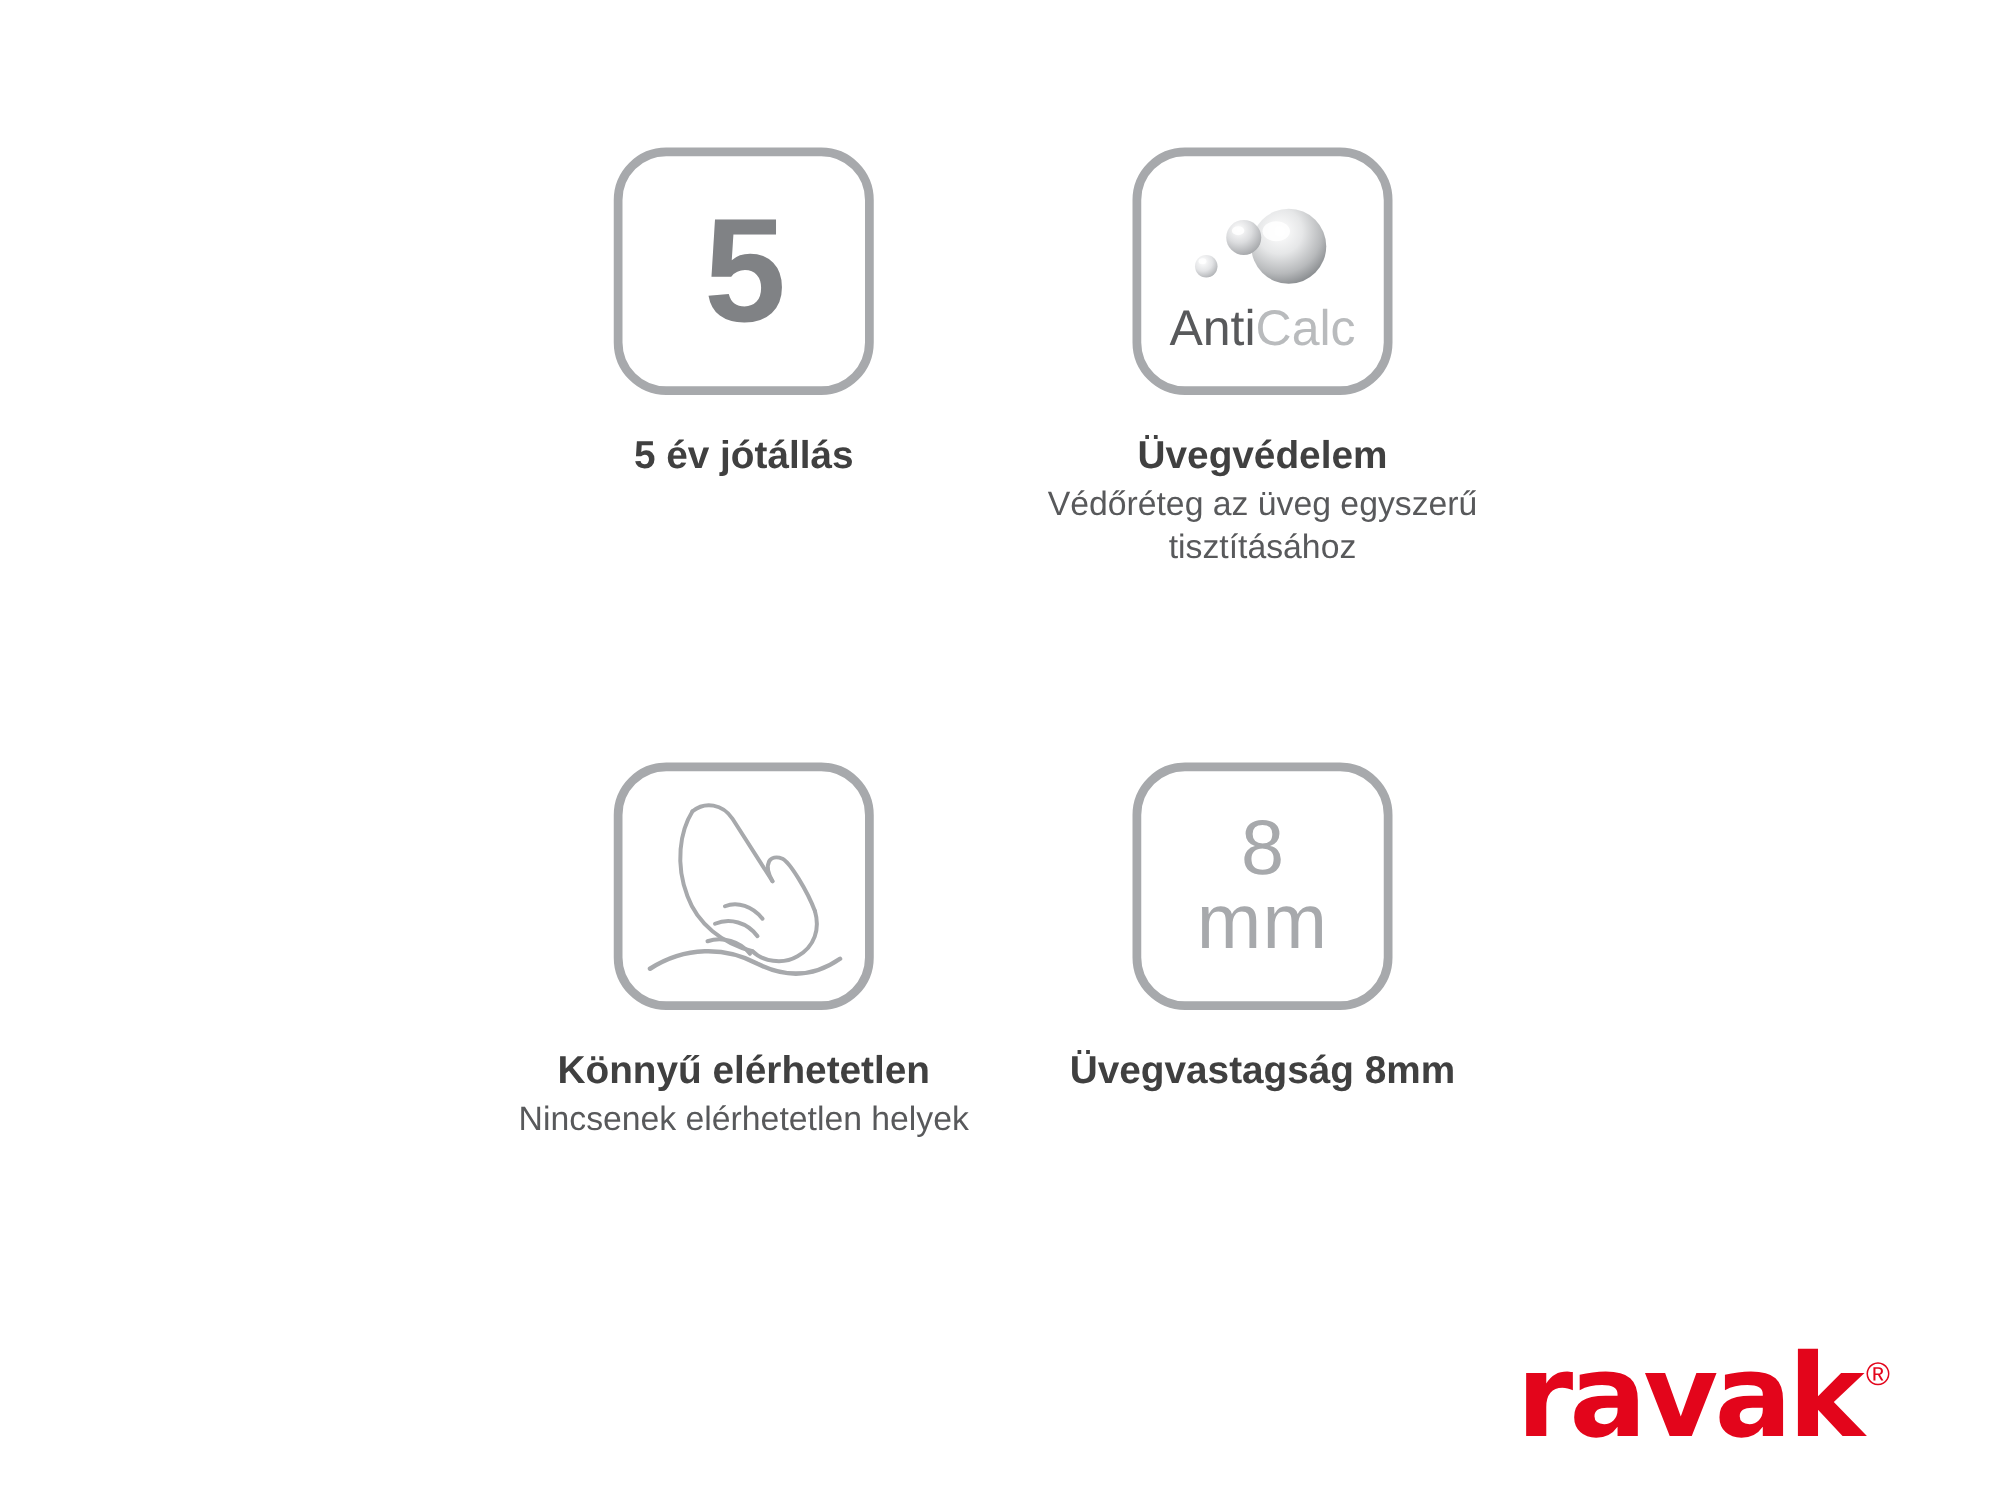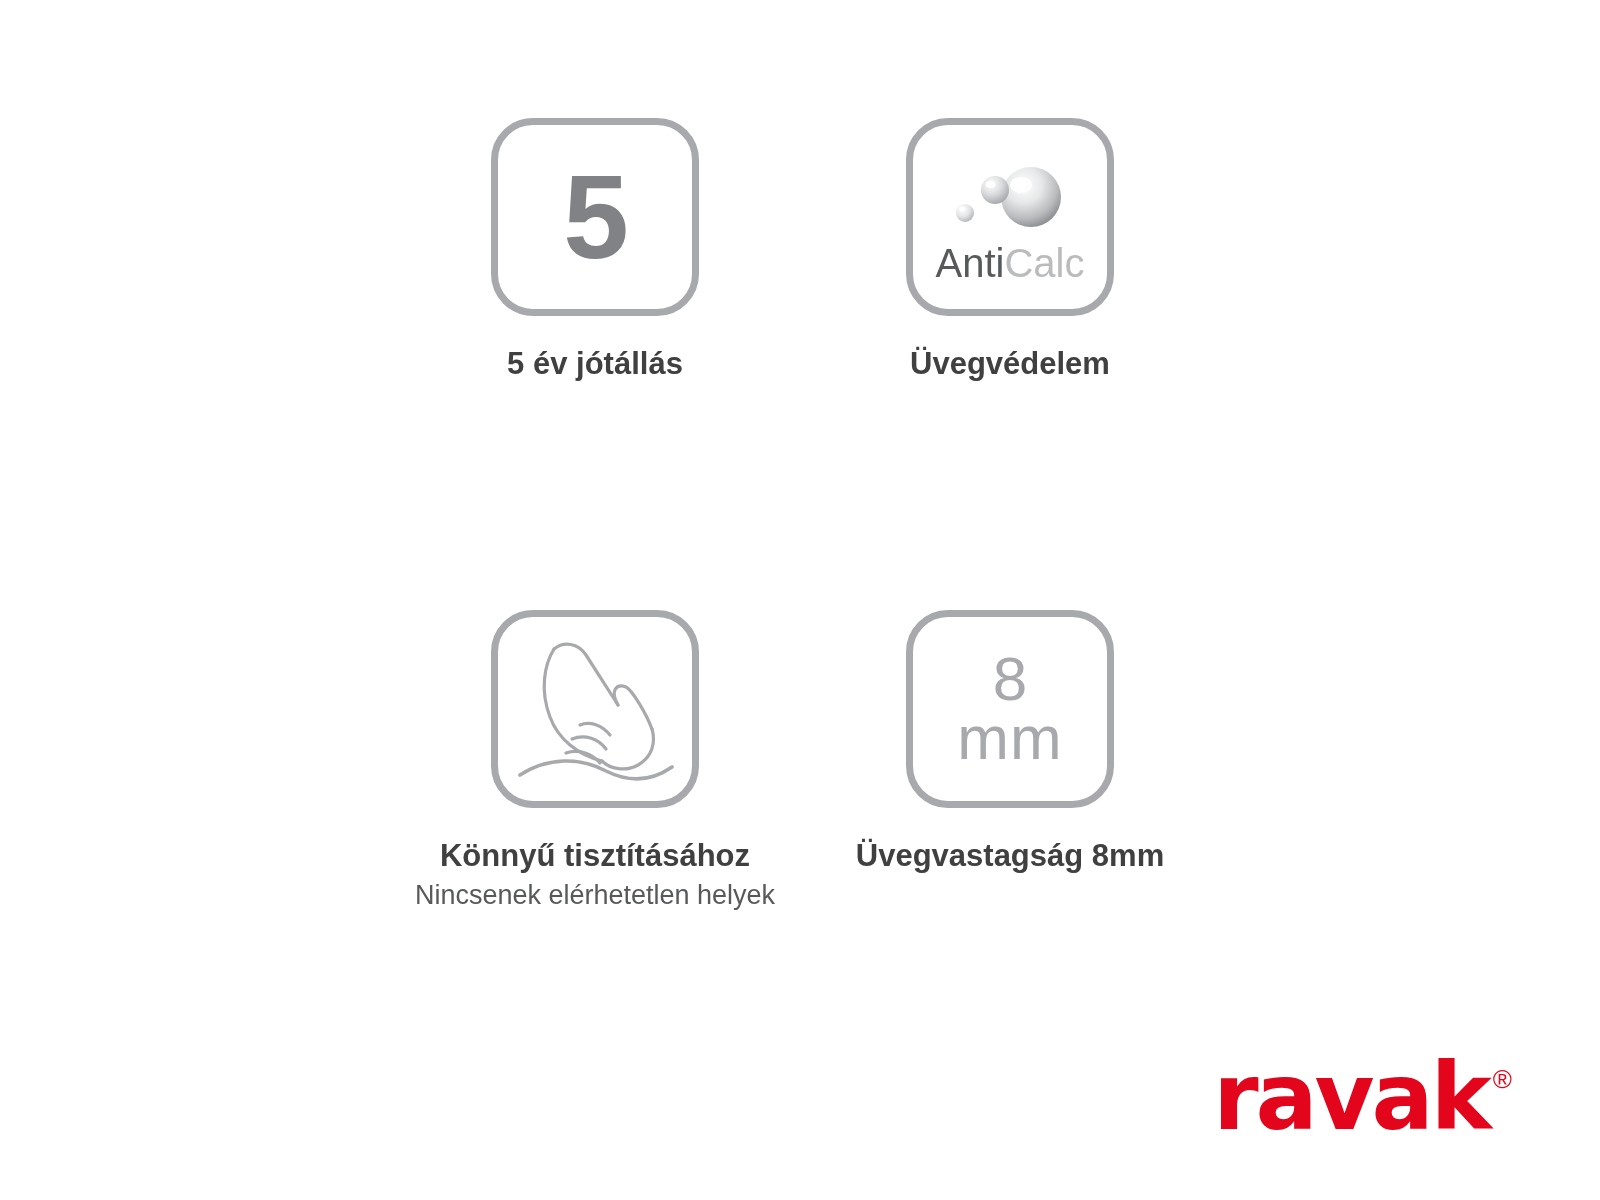--- a/index.html
+++ b/index.html
@@ -114,21 +114,21 @@
     text-align: center;
     font-size: 27px;
     color: #58595b;
     line-height: 1.28;
     max-width: 400px;
   }
 
   .logo {
     position: absolute;
     right: 88px;
-    bottom: 56px;
+    bottom: 36px;
     font-size: 0;
     line-height: 1;
     white-space: nowrap;
   }
   .logo-text {
     font-family: "DejaVu Sans", sans-serif;
     font-size: 92px;
     font-weight: bold;
     color: #e3051b;
     letter-spacing: -3px;
@@ -185,38 +185,39 @@
           <ellipse cx="55.5" cy="27.5" rx="5" ry="3.6" fill="#ffffff" opacity="0.85"></ellipse>
           <circle cx="30" cy="56" r="9" fill="url(#smallDrop)"></circle>
           <ellipse cx="27" cy="52" rx="3.2" ry="2.4" fill="#ffffff" opacity="0.85"></ellipse>
         </svg>
         <div class="anticalc-word">
           <span class="anti">Anti</span><span class="calc">Calc</span>
         </div>
       </div>
     </div>
     <div class="titles">Üvegvédelem</div>
+    <div class="desc">Védőréteg az üveg egyszerű tisztításához</div>
   </div>
 
   <div class="feature col-left row-bottom">
     <div class="icon-box">
       <svg width="178" height="176" viewBox="0 0 178 176">
         <g fill="none" stroke="#a7a9ac" stroke-width="3.2" stroke-linecap="round" stroke-linejoin="round">
           <path d="M48 28 C38 44 34 70 44 96 C52 118 72 134 96 140"></path>
           <path d="M48 28 C58 20 72 22 80 34 L112 84"></path>
           <path d="M112 84 C104 70 110 62 120 66 C126 69 140 92 146 108"></path>
           <path d="M146 108 C150 122 146 136 132 144 C120 151 104 148 96 140"></path>
           <path d="M74 104 C84 100 96 104 104 114"></path>
           <path d="M66 118 C78 113 92 117 100 128"></path>
           <path d="M60 132 C72 128 86 132 94 142"></path>
           <path d="M14 154 C42 136 74 136 100 150 C124 162 146 160 166 146" stroke-width="3.6"></path>
         </g>
       </svg>
     </div>
-    <div class="titles">Könnyű tisztításához</div>
+    <div class="titles">Könnyű elérhetetlen</div>
     <div class="desc">Nincsenek elérhetetlen helyek</div>
   </div>
 
   <div class="feature col-right row-bottom">
     <div class="icon-box">
       <div class="icon-thickness">
         <span class="t-num">8</span>
         <span class="t-unit">mm</span>
       </div>
     </div>

